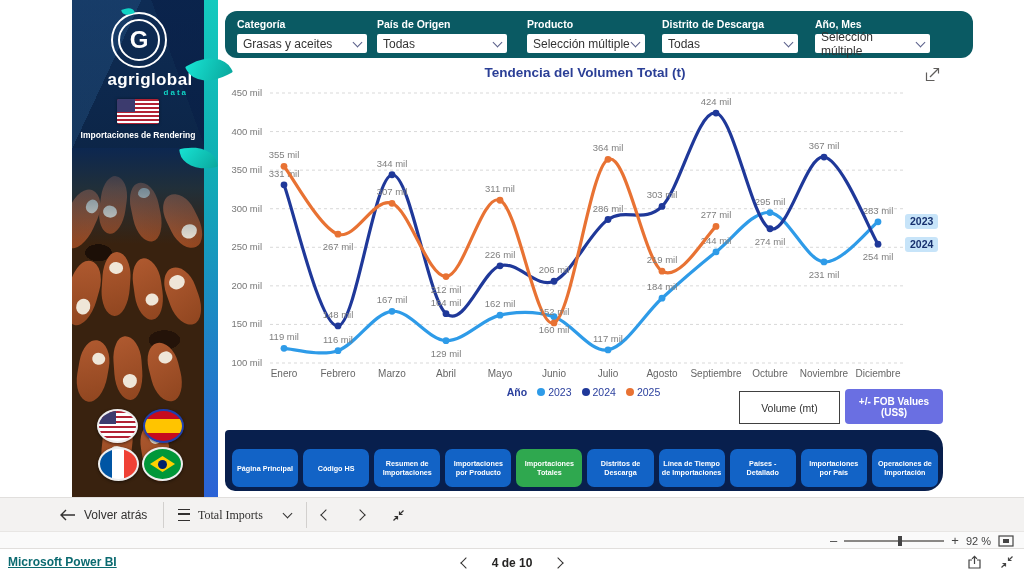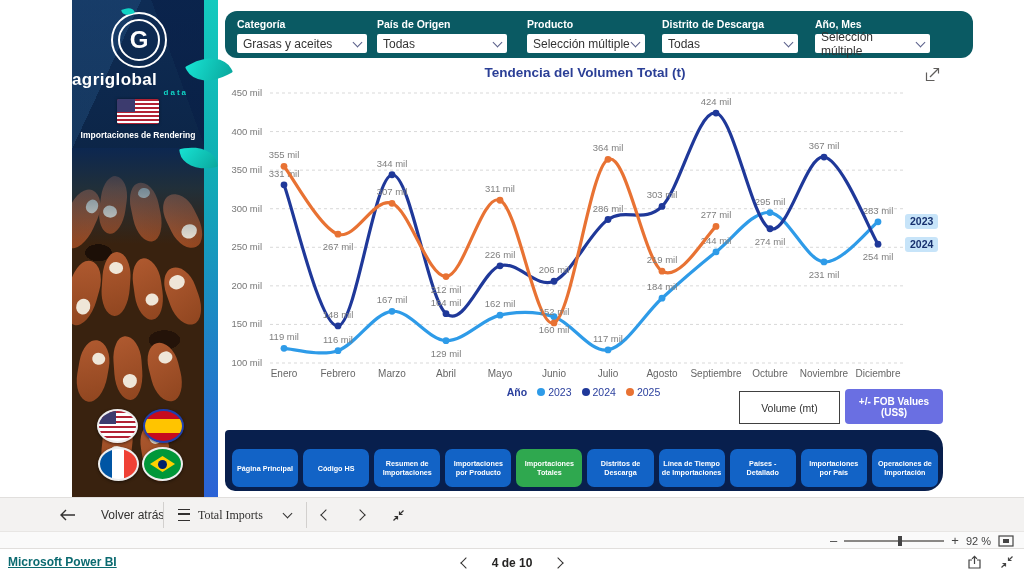--- a/index.html
+++ b/index.html
@@ -11,21 +11,21 @@
   .side-navy{left:0;top:0;width:132px;height:155px;
     background:
       linear-gradient(115deg, rgba(40,90,140,.35) 0 34%, rgba(0,0,0,0) 34%),
       linear-gradient(250deg, rgba(8,30,70,.6) 0 28%, rgba(0,0,0,0) 28%),
       linear-gradient(180deg,#0e2c55,#0c2547);}
   .logo-ring{left:39px;top:12px;width:52px;height:52px;border:2.5px solid #fff;border-radius:50%;
     display:flex;align-items:center;justify-content:center;}
   .logo-ring .inner{width:38px;height:38px;border:2px solid #fff;border-radius:50%;
     display:flex;align-items:center;justify-content:center;color:#fff;font-weight:bold;font-size:24px;line-height:1;}
   .logo-leaf{left:50px;top:8px;width:12px;height:7px;background:#10d2c4;border-radius:0 70% 0 70%;transform:rotate(-18deg);}
-  .brand{left:0;top:70px;width:132px;color:#fff;font-weight:bold;font-size:17px;letter-spacing:.4px;}
+  .brand{left:12px;top:70px;width:132px;text-align:center;color:#fff;font-weight:bold;font-size:17px;letter-spacing:.4px;}
   .brand-sub{left:0;top:88px;width:116px;text-align:right;color:#10d2c4;font-size:8px;letter-spacing:2px;font-weight:bold;}
   .us-flag{left:45px;top:99px;width:42px;height:25px;border-radius:2px;overflow:hidden;
     background:repeating-linear-gradient(180deg,#b22234 0 2px,#fff 2px 4px);box-shadow:0 0 3px rgba(0,0,0,.5);}
   .us-flag::before{content:"";position:absolute;left:0;top:0;width:18px;height:13px;background:#3c3b6e;}
   .side-sub{left:0;top:130px;width:132px;text-align:center;color:#fff;font-weight:bold;font-size:8.5px;}
 
   .photo{left:0;top:148px;width:132px;height:349px;background:
      radial-gradient(22px 14px at 20% 30%, #1c0f07 0 60%, rgba(0,0,0,0) 61%),
      radial-gradient(26px 16px at 70% 55%, #241309 0 60%, rgba(0,0,0,0) 61%),
      radial-gradient(20px 12px at 40% 80%, #1c0f07 0 60%, rgba(0,0,0,0) 61%),
@@ -351,21 +351,21 @@
   <div class="nbtn">Importaciones por País</div>
   <div class="nbtn">Operaciones de Importación</div>
 </div>
 
 <div class="abs row1">
   <div class="r1item" style="left:60px;">
     <svg class="icon" width="16" height="12" viewBox="0 0 16 12">
         <path d="M6,1 L1,6 L6,11 M1,6 H15" fill="none" stroke="#323130" stroke-width="1.4"></path>
       </svg>
   </div>
-  <div class="r1item" style="left:84px;margin-left:17px;">Volver atrás</div>
+  <div class="r1item" style="left:84px;">Volver atrás</div>
   <div class="vdiv" style="left:163px;"></div>
   <div class="r1item" style="left:178px;">
       <span class="listicon"></span>
     </div>
   <div class="r1item" style="left:198px;font-family:Liberation Serif, serif;">Total Imports</div>
   <div class="r1item" style="left:284px;">
       <span class="chev-d"></span>
     </div>
   <div class="vdiv" style="left:306px;"></div>
   <div class="r1item" style="left:322px;">

